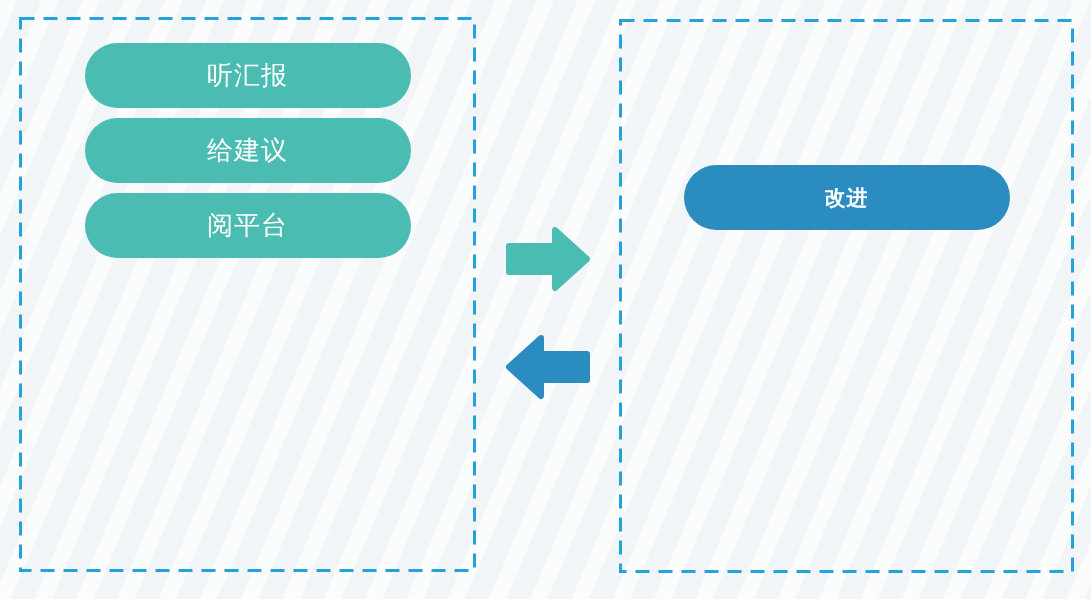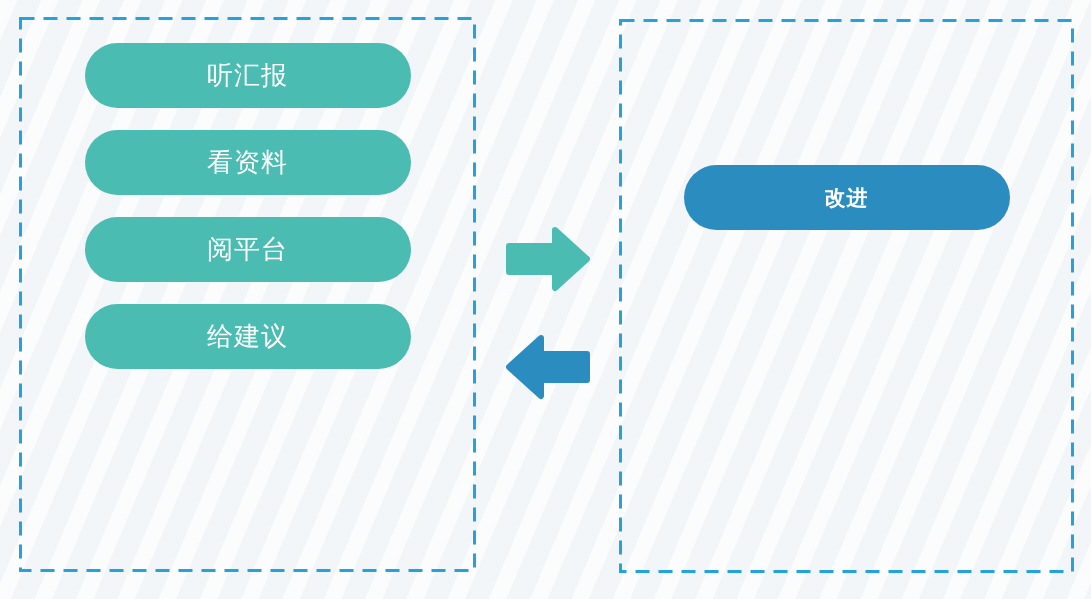--- a/index.html
+++ b/index.html
@@ -27,21 +27,21 @@
     display: flex;
     flex-direction: column;
     align-items: center;
   }
   .panel-left {
     left: 19px;
     top: 17px;
     width: 457px;
     height: 555px;
     padding-top: 26px;
-    gap: 22px;
+    gap: 10px;
   }
   .panel-right {
     left: 619px;
     top: 19px;
     width: 455px;
     height: 554px;
     padding-top: 146px;
     gap: 21px;
   }
   .dash-border {
@@ -83,23 +83,22 @@
 </head>
 <body>
 
 <div class="canvas">
 
   <div class="panel panel-left">
     <svg class="dash-border" width="457" height="555" viewBox="0 0 457 555">
       <rect x="1.5" y="1.5" width="454" height="552" fill="none" style="stroke: var(--dashed-border, #23a2dc);" stroke-width="3" stroke-dasharray="14 9"></rect>
     </svg>
     <div class="pill pill-teal">听汇报</div>
-    <div class="pill pill-teal">看资料</div>
+    <div class="pill pill-teal">给建议</div>
     <div class="pill pill-teal">阅平台</div>
-    <div class="pill pill-teal">给建议</div>
   </div>
 
   <svg class="arrow arrow-forward" viewBox="0 0 84 66">
     <path d="M3 20 H49 V4 L81 33 L49 62 V46 H3 Z" style="fill: var(--teal, #4abcb2); stroke: var(--teal, #4abcb2);" stroke-width="6" stroke-linejoin="round"></path>
   </svg>
 
   <svg class="arrow arrow-backward" viewBox="0 0 84 66">
     <path d="M81 20 H35 V4 L3 33 L35 62 V46 H81 Z" style="fill: var(--blue, #2b8cc0); stroke: var(--blue, #2b8cc0);" stroke-width="6" stroke-linejoin="round"></path>
   </svg>
 

